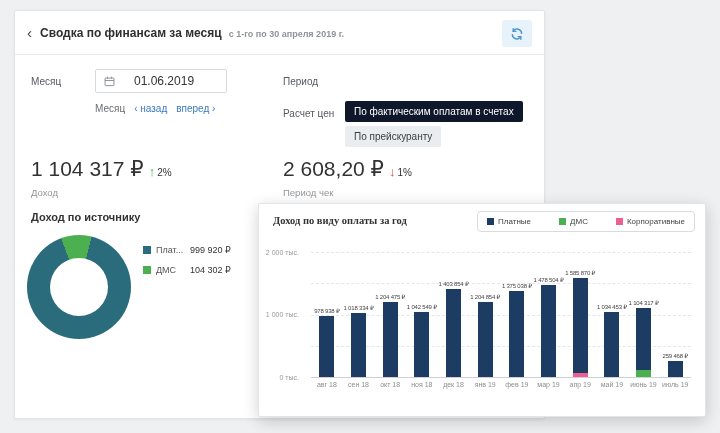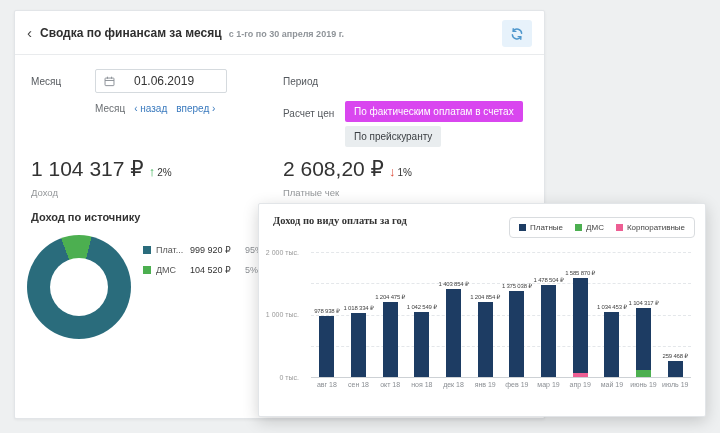--- a/index.html
+++ b/index.html
@@ -28,21 +28,21 @@
   .lbl-date { left:16px; top:65px; }
   .lbl-period { left:268px; top:65px; }
   .lbl-pricing { left:268px; top:97px; }
   .date-input { position:absolute; left:80px; top:58px; width:132px; height:24px; border:1px solid #d5dade; border-radius:2px; display:flex; align-items:center; padding:0 8px; gap:7px; background:#fff; cursor:text; }
   .date-input span { font-size:12px; color:#333;padding-left:12px; }
   .month-nav { position:absolute; left:80px; top:92px; font-size:10px; display:flex; gap:9px; }
   .month-nav .mn-label { color:#6a6e72; }
   .month-nav a { color:#3a7abe; text-decoration:none; cursor:pointer; }
   .btn { font-size:10px; padding:5px 9px; background:#e9edef; color:#3a3e42; border:none; border-radius:2px; font-family:inherit; cursor:pointer; white-space:nowrap; }
   .btn.sel-dark { background:#4b7096; color:#fff; }
-  .btn.sel-blue { background:#d946ef; color:#fff; }
+  .btn.sel-blue { background:#0f172a; color:#fff; }
   .period-group { position:absolute; left:330px; top:58px; display:flex; gap:2px; }
   .pricing-group { position:absolute; left:330px; top:90px; display:flex; flex-direction:column; align-items:flex-start; gap:4px; }
 
   
   .stat { position:absolute; }
   .stat-income { left:16px; top:146px; }
   .stat-avg { left:268px; top:146px; }
   .stat-row { display:flex; align-items:baseline; gap:5px; }
   .stat-value { font-size:21px; color:#333; }
   .stat-arrow { font-size:13px; font-weight:bold; }
@@ -52,27 +52,27 @@
   .stat-label { font-size:9.5px; color:#939699; margin-top:6px; }
 
   
   .section-title { position:absolute; left:16px; top:200px; font-size:11px; font-weight:bold; color:#333; }
   .donut { position:absolute; left:12px; top:224px; width:104px; height:104px; border-radius:50%; background:#2a6c7c; }
   .donut-hole { position:absolute; left:23px; top:23px; width:58px; height:58px; background:#fff; border-radius:50%; }
   .src-legend { position:absolute; left:128px; top:234px; font-size:9px; }
   .src-row { display:flex; align-items:center; margin-bottom:10px; }
   .swatch { width:8px; height:8px; margin-right:5px; flex:none; }
   .src-name { width:34px; color:#555; white-space:nowrap; overflow:hidden; }
-  .src-value { width:55px; color:#333; white-space:nowrap; }
+  .src-value { width:68px; color:#333; white-space:nowrap; }
   .src-pct { width:26px; color:#8a8e92; }
   .src-change { color:#2faa4a; white-space:nowrap; }
 
   
   .cy-title { position:absolute; left:14px; top:11px; font-size:10.5px; font-weight:bold; color:#333;font-family:Liberation Serif, serif; }
-  .cy-legend { position:absolute; right:10px; top:7px; display:flex; gap:12px; border:1px solid #d9dcdf; border-radius:4px; padding:5px 9px; align-items:center; background:#fff;margin-top:6px; }
+  .cy-legend { position:absolute; right:10px; top:7px; display:flex; gap:28px; border:1px solid #d9dcdf; border-radius:4px; padding:5px 9px; align-items:center; background:#fff; }
   .cy-legend-item { display:flex; align-items:center; gap:4px; font-size:8px; color:#444; cursor:pointer; }
   .cy-swatch { width:7px; height:7px; flex:none; }
   .y-labels { position:absolute; left:0; top:48px; width:46px; height:126px; font-size:7px; color:#999; }
   .y-labels span { position:absolute; right:6px; white-space:nowrap; }
   .yt-top { top:-3px; } .yt-mid { top:59px; } .yt-bot { bottom:-3px; }
   .chart-wrap { position:absolute; left:52px; right:14px; top:48px; }
   .plot { position:relative; height:126px; display:flex; align-items:flex-end; border-bottom:1px solid #cdd1d5; }
   .gridline { position:absolute; left:0; right:0; border-top:1px dashed #e4e7ea; }
   .g0{top:0;} .g25{top:25%;} .g50{top:50%;} .g75{top:75%;}
   .bar-col { flex:1; height:100%; display:flex; flex-direction:column; justify-content:flex-end; align-items:center; position:relative; z-index:1; cursor:pointer; }
@@ -132,41 +132,41 @@
     </div>
     <div class="stat-label">Доход</div>
   </div>
 
   <div class="stat stat-avg">
     <div class="stat-row">
       <span class="stat-value">2 608,20 ₽</span>
       <span class="stat-arrow down">↓</span>
       <span class="stat-pct">1%</span>
     </div>
-    <div class="stat-label">Платные чек</div>
+    <div class="stat-label">Период чек</div>
   </div>
 
   <span class="section-title">Доход по источнику</span>
 
   <div class="donut" style="background: conic-gradient(from 14deg, rgb(42, 108, 124) 0deg, rgb(42, 108, 124) 325.967deg, rgb(76, 175, 80) 325.967deg, rgb(76, 175, 80) 360deg);">
     <div class="donut-hole"></div>
   </div>
 
   <div class="src-legend">
     <div class="src-row">
       <span class="swatch" style="background: rgb(42, 108, 124);"></span>
       <span class="src-name">Плат...</span>
       <span class="src-value">999 920 ₽</span>
       <span class="src-pct">95%</span>
       <span class="src-change">↑1%</span>
     </div>
     <div class="src-row">
       <span class="swatch" style="background: rgb(76, 175, 80);"></span>
       <span class="src-name">ДМС</span>
-      <span class="src-value">104 520 ₽</span>
+      <span class="src-value">104 302 ₽</span>
       <span class="src-pct">5%</span>
       <span class="src-change">↑25%</span>
     </div>
   </div>
 </div>
 
 <div class="card card-year">
   <span class="cy-title">Доход по виду оплаты за год</span>
 
   <div class="cy-legend">

